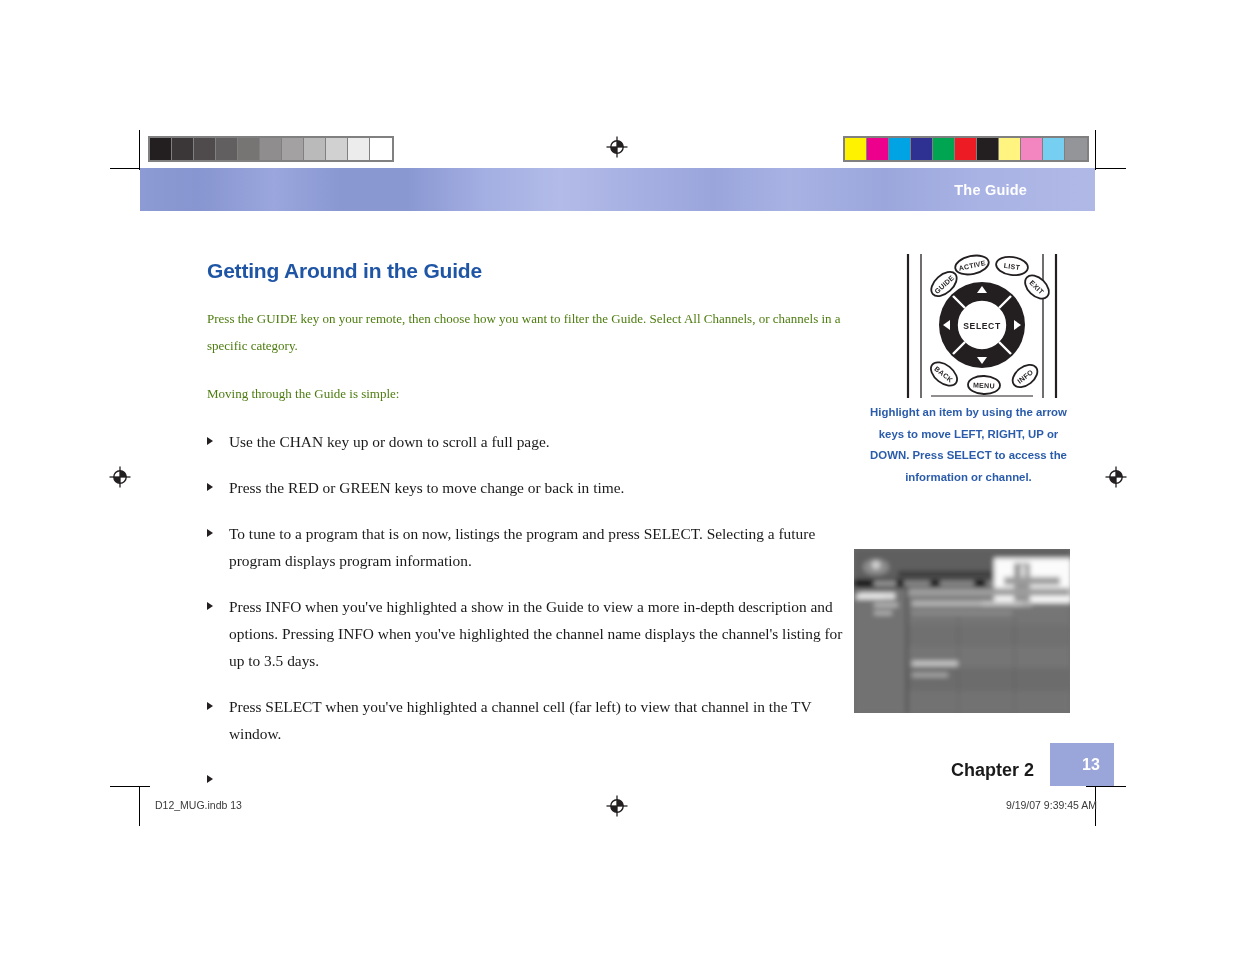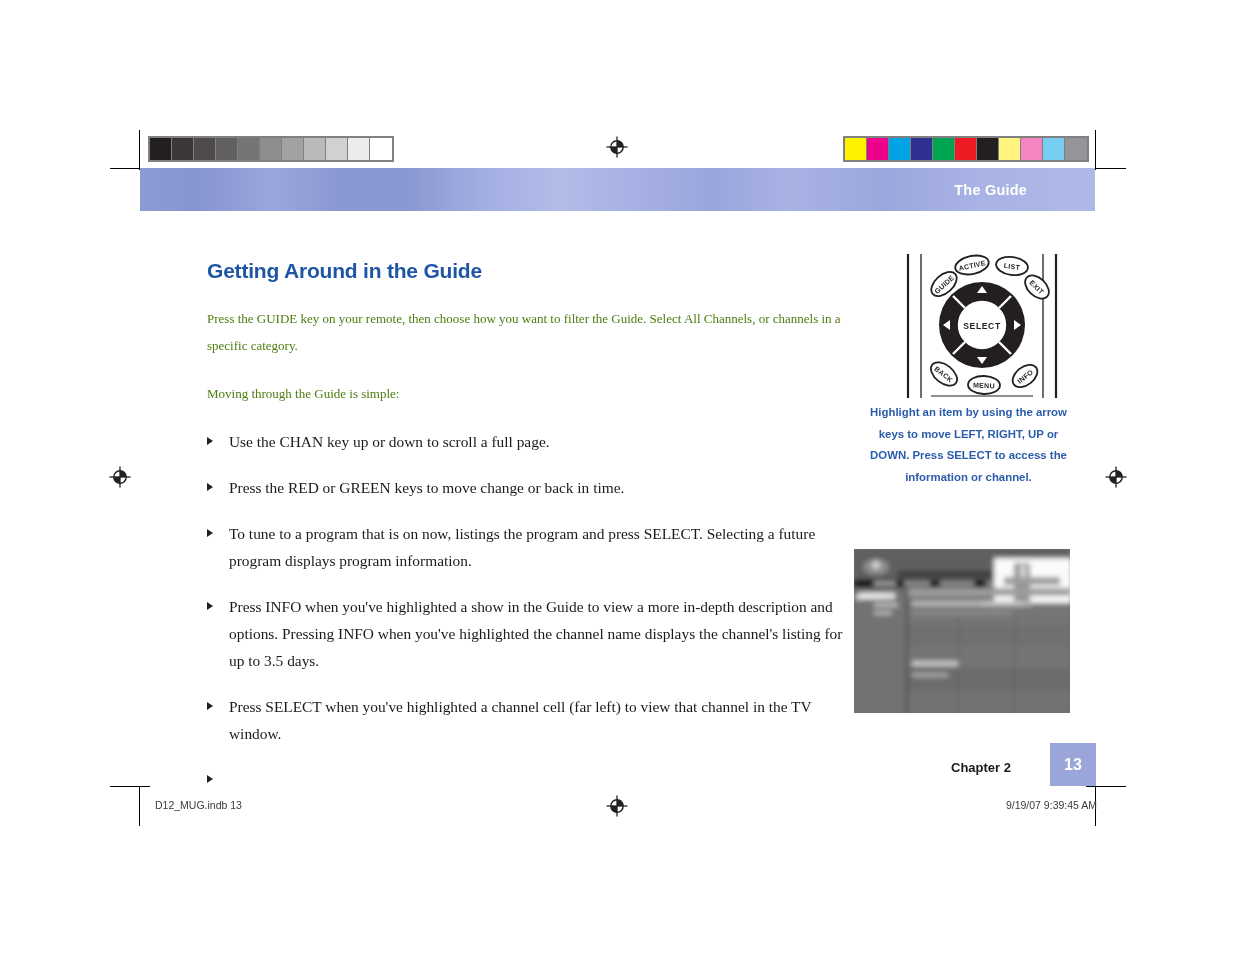--- a/index.html
+++ b/index.html
@@ -171,34 +171,35 @@
   }
   .screen-photo svg { display: block; }
 
   
   .chapter-label {
     position: absolute;
     left: 951px;
     top: 760px;
     font-family: "Liberation Sans", sans-serif;
     font-weight: bold;
-    font-size: 13px;
+    font-size: 18px;
     color: #1a1a1a;
     white-space: nowrap;
   }
   .page-box {
     position: absolute;
     left: 1050px;
     top: 743px;
     width: 46px;
     height: 43px;
     background: #9aa5d9;
     display: flex;
     align-items: center;
     justify-content: center;
+    padding-left: 18px;
   }
   .page-number {
     font-family: "Liberation Sans", sans-serif;
     font-weight: bold;
     font-size: 16px;
     color: #ffffff;
   }
 
   
   .slug-left {

